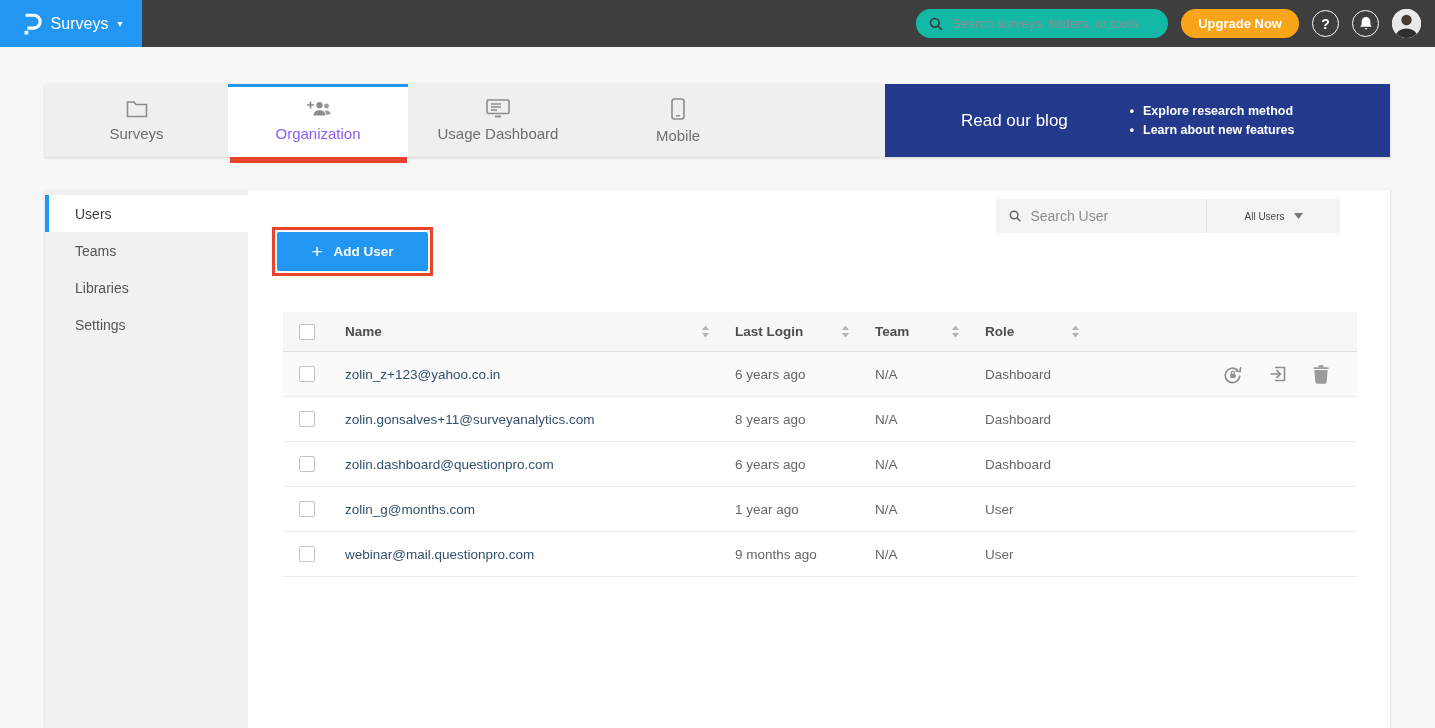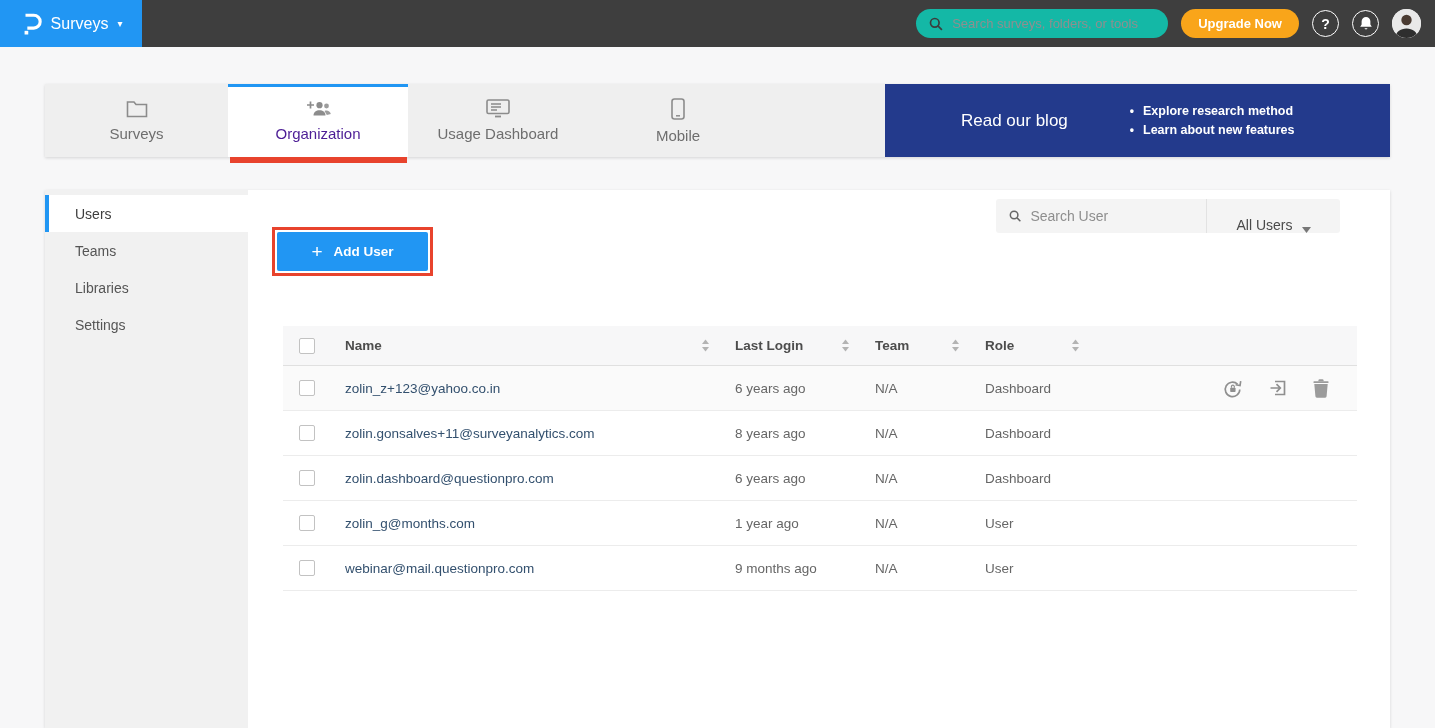--- a/index.html
+++ b/index.html
@@ -16,48 +16,48 @@
   .global-search input { border:none; outline:none; flex:1; font-size:13px; color:#444; background:transparent; font-family:"Liberation Sans",sans-serif; }
   .global-search input::placeholder { color:#8f8f8f; }
   .upgrade-btn { height:29px; padding:0 17px; border:none; border-radius:15px; background:#f9a51a; color:#fff; font-weight:bold; font-size:13px; cursor:pointer; font-family:"Liberation Sans",sans-serif; }
   .circle-btn { width:27px; height:27px; border-radius:50%; border:1.5px solid #fff; color:#fff; display:flex; align-items:center; justify-content:center; font-weight:bold; font-size:14px; cursor:pointer; }
   .avatar { width:29px; height:29px; border-radius:50%; overflow:hidden; background:#e9e9e9; cursor:pointer; }
 
   
   .tab-card { position:absolute; left:45px; top:84px; width:1345px; height:73px; background:#efefef; box-shadow:0 1px 3px rgba(0,0,0,.14); display:flex; z-index:2; }
   .tab { width:180px; display:flex; flex-direction:column; align-items:center; justify-content:center; gap:7px; color:#6e6e6e; font-size:15px; cursor:pointer; }
   .tab.tab-wide { width:183px; }
-  .tab.active { background:#fff; box-shadow: inset 0 3px 0 #2196f3; color:#4c1d95; }
+  .tab.active { background:#fff; box-shadow: inset 0 3px 0 #2196f3; color:#8b5cf6; }
   .annotation-underline { position:absolute; left:230px; top:157px; width:177px; height:6px; background:#e8432d; z-index:3; }
 
   .banner { margin-left:auto; width:505px; height:100%; background:#233a8c; display:flex; align-items:center; color:#fff; }
   .banner-title { font-size:17px; margin-left:76px; white-space:nowrap; }
   .banner-bullets { margin-left:62px; font-size:12.5px; font-weight:bold; }
   .banner-bullet-row { display:flex; align-items:center; gap:9px; margin:5px 0; white-space:nowrap; }
   .bullet-dot { font-size:12px; }
 
   
   .main-card { position:absolute; left:45px; top:190px; width:1345px; height:538px; background:#fff; box-shadow:0 1px 3px rgba(0,0,0,.14); display:flex; }
   .side { width:203px; background:#f1f1f1; padding-top:5px; flex-shrink:0; }
   .side-item { height:37px; display:flex; align-items:center; padding-left:30px; font-size:14px; color:#555; cursor:pointer; }
   .side-item.active { background:#fff; border-left:4px solid #2196f3; padding-left:26px; color:#3d3d3d; }
 
   .content { position:relative; flex:1; }
   .mini-toolbar { position:absolute; top:9px; right:50px; height:34px; display:flex; background:#f4f4f4; border-radius:3px; }
   .search-user { width:210px; display:flex; align-items:center; padding:0 13px; gap:9px; }
   .search-user input { border:none; outline:none; background:transparent; font-size:14px; width:100%; color:#555; font-family:"Liberation Sans",sans-serif; }
   .search-user input::placeholder { color:#8e8e8e; }
-  .filter-dd { width:134px; border-left:1px solid #e2e2e2; display:flex; align-items:flex-end; justify-content:center; gap:9px; font-size:14px; color:#4a4a4a; cursor:pointer; }
+  .filter-dd { width:134px; border-left:1px solid #e2e2e2; display:flex; align-items:center; justify-content:center; gap:9px; font-size:10px; color:#4a4a4a; cursor:pointer; }
 
   .add-user-annotated { position:absolute; left:24px; top:37px; border:3px solid #e8432d; padding:2px; background:#fff; }
   .add-user-btn { width:151px; height:39px; background:#2196f3; border:none; border-radius:2px; color:#fff; font-size:13.5px; font-weight:bold; display:flex; align-items:center; justify-content:center; gap:11px; cursor:pointer; font-family:"Liberation Sans",sans-serif; }
   .add-plus { font-size:19px; font-weight:normal; line-height:1; }
 
   
-  .table { position:absolute; left:35px; right:33px; top:136px; }
+  .table { position:absolute; left:35px; right:33px; top:122px; }
   .thead, .trow { display:grid; grid-template-columns:47px 390px 140px 110px 120px 1fr; align-items:center; }
   .thead { height:40px; background:#f7f7f8; border-bottom:1px solid #e0e0e0; font-size:13.5px; font-weight:bold; color:#4d4d4d; }
   .th { display:flex; align-items:center; justify-content:space-between; padding:0 10px 0 15px; }
   .cell-check { display:flex; justify-content:center; }
   .checkbox { width:16px; height:16px; border:1px solid #c2c2c2; border-radius:2px; background:#fff; cursor:pointer; }
   .trow { height:45px; border-bottom:1px solid #ececec; font-size:13.5px; color:#666; background:#fff; }
   .trow.hovered { background:#fafafa; }
   .cell { padding-left:15px; }
   .cell-email { color:#33506e; cursor:pointer; }
   .actions { display:flex; justify-content:flex-end; align-items:center; gap:25px; padding-right:28px; }

